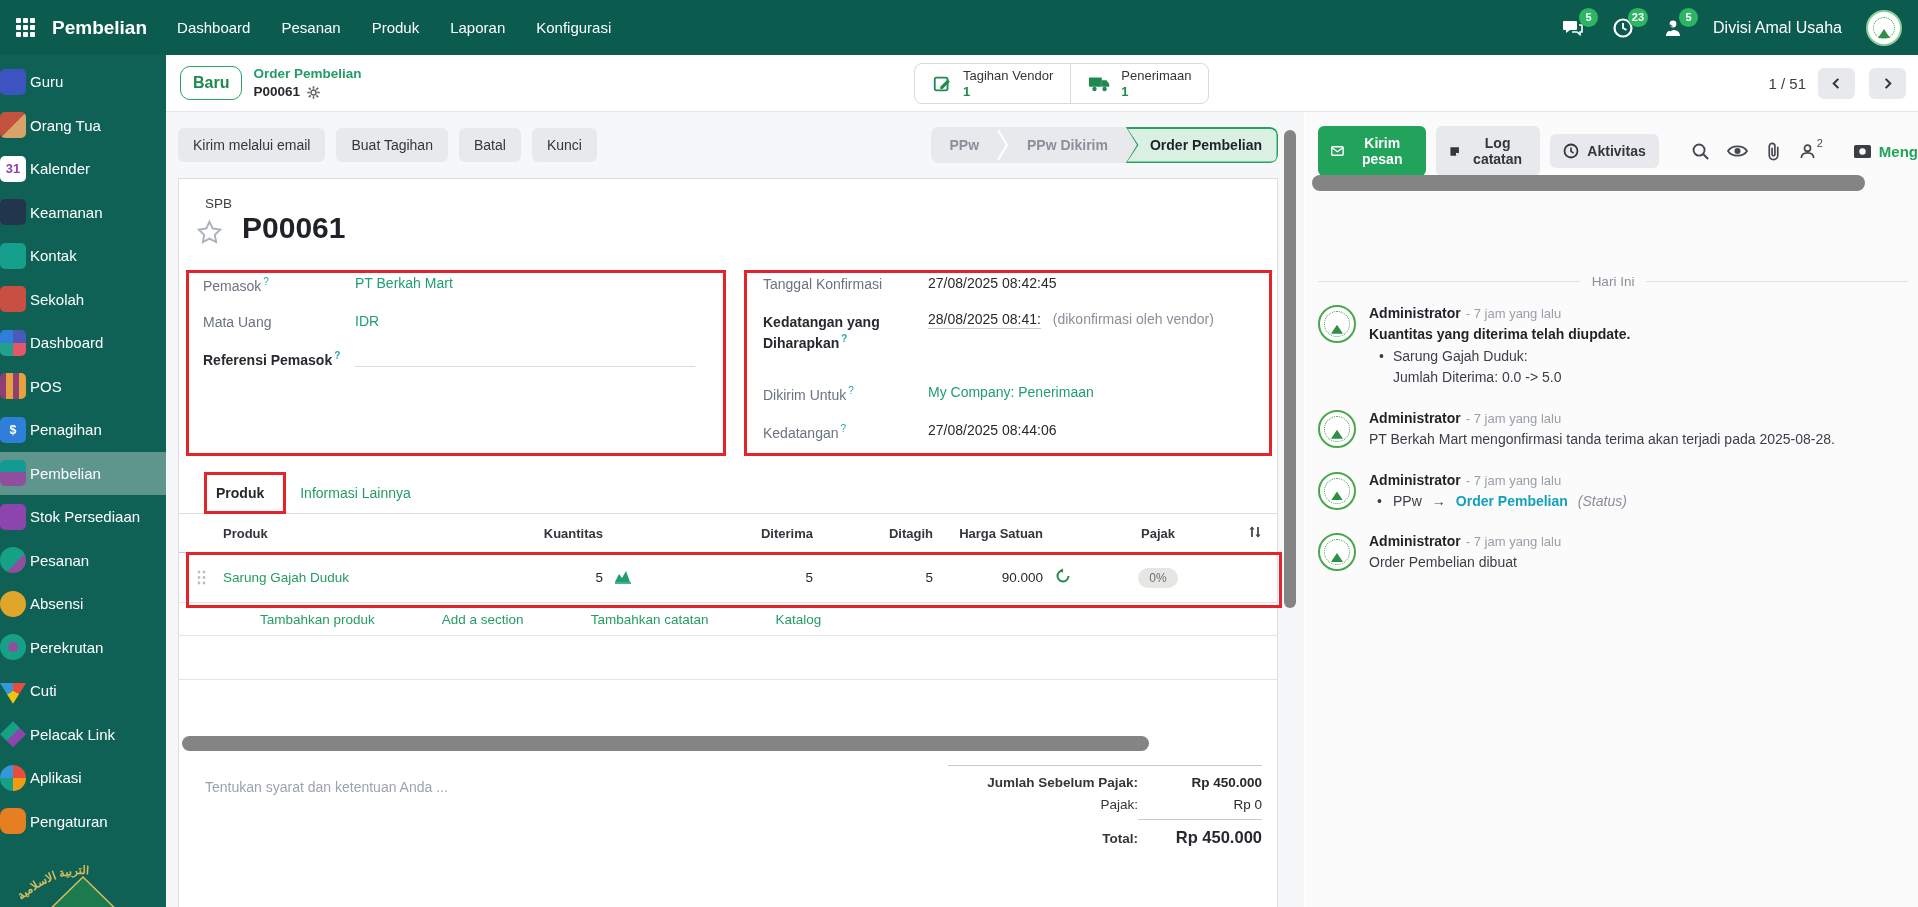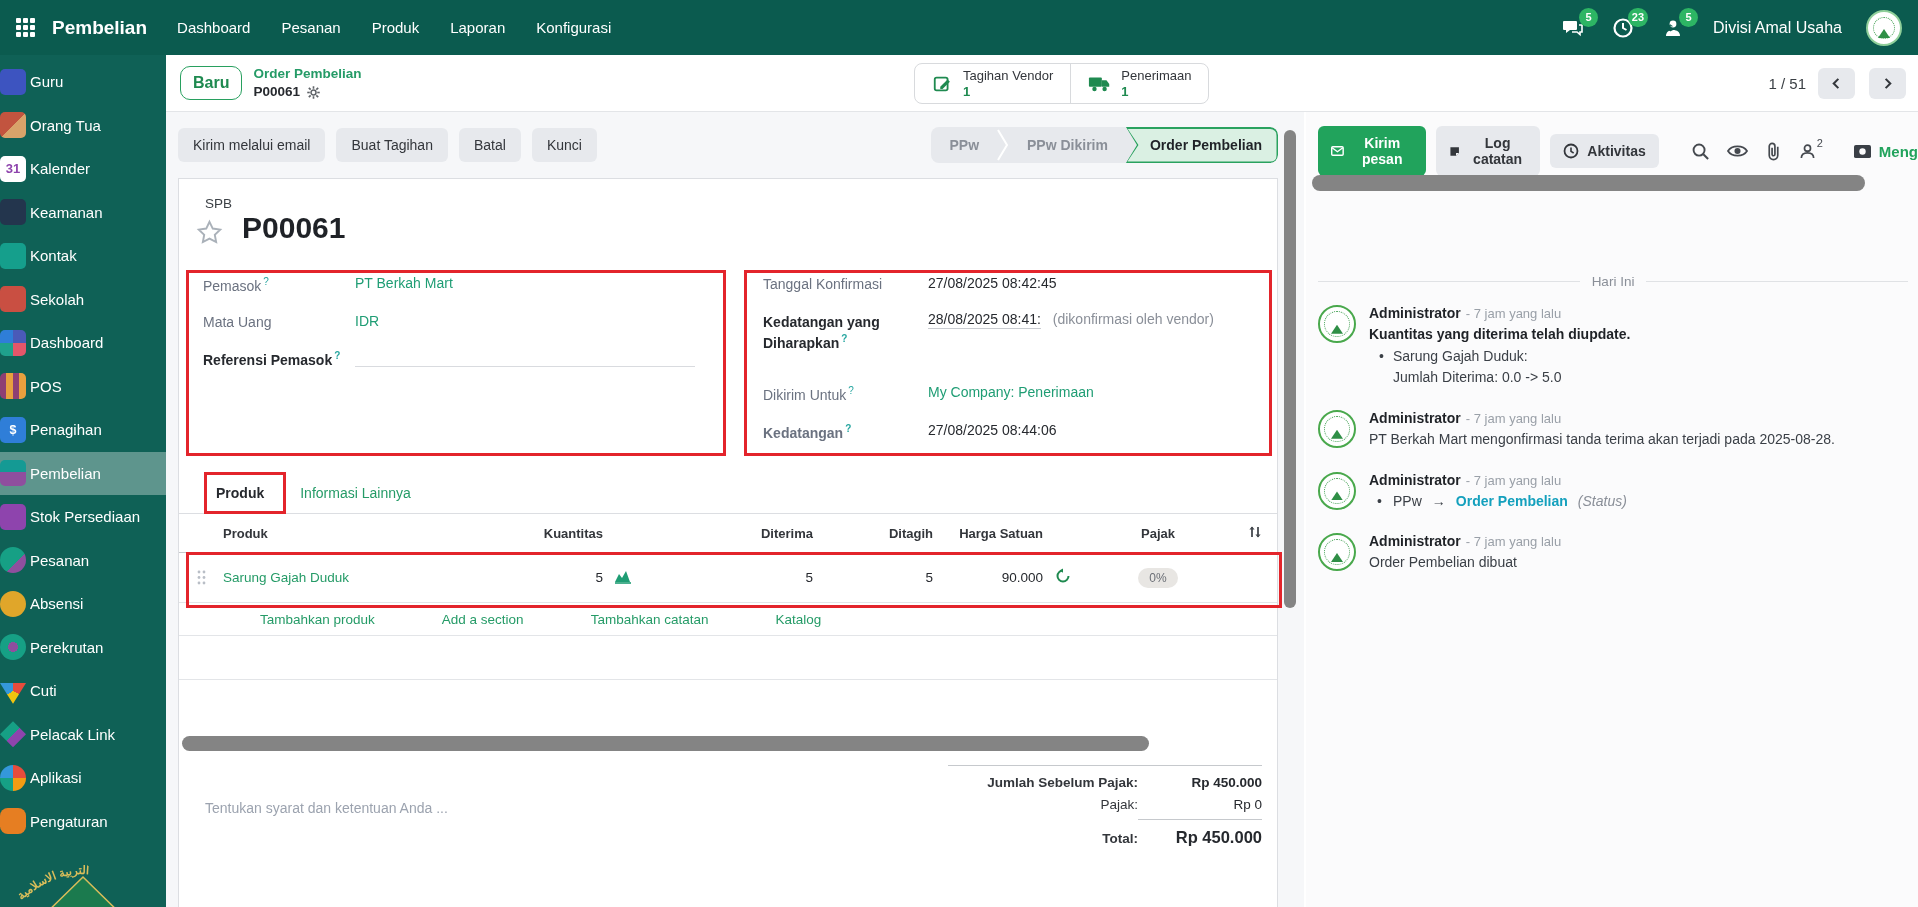--- a/index.html
+++ b/index.html
@@ -103,21 +103,21 @@
   .tlinks{height:33px;display:flex;align-items:center;padding-left:41px;gap:27px;border-bottom:1px solid #e3e5e8;font-size:13.5px;}
   .tlinks a{color:#259b67;text-decoration:none;cursor:pointer;margin-left:40px;}
   .tlinks a:last-child{margin-left:40px;}
   .tempty{height:44px;border-bottom:1px solid #e3e5e8;}
   .c-r{text-align:right;}
   .c-c{text-align:center;}
   .prod-link{color:#259b67;cursor:pointer;}
   .pill{display:inline-block;background:#e8e6e3;color:#6b6f76;font-size:12px;border-radius:11px;padding:3px 11px;}
   .drag{display:flex;justify-content:center;}
   .hscroll{position:absolute;left:3px;top:557px;width:967px;height:15px;background:#848484;border-radius:8px;cursor:pointer;}
-  .notes{position:absolute;left:26px;top:600px;font-size:14px;color:#9ca3af;cursor:text;margin-top:21px;}
+  .notes{position:absolute;left:26px;top:600px;font-size:14px;color:#9ca3af;cursor:text;}
   .totals{position:absolute;left:769px;top:586px;width:314px;border-top:1px solid #c6c9cd;padding-top:9px;font-size:13.5px;}
   .trowt{display:grid;grid-template-columns:1fr 124px;margin-bottom:7px;align-items:baseline;}
   .trowt .tl{text-align:right;color:#33363b;}
   .trowt .tv{text-align:right;color:#26292e;}
   .trowt.bold .tl,.trowt.bold .tv{font-weight:700;}
   .trowt.total .tv{font-size:16.5px;font-weight:700;}
   .tax-sep{height:1px;background:#c6c9cd;margin:2px 0 8px 190px;}
 
   
   .vscroll{position:absolute;left:1284px;top:130px;width:12px;height:478px;background:#848484;border-radius:7px;z-index:15;cursor:pointer;}
@@ -409,21 +409,21 @@
           <span>
             <span class="inp-underline">28/08/2025 08:41:</span>
             <span class="fnote">(dikonfirmasi oleh vendor)</span>
           </span>
         </div>
         <div class="frow">
           <span class="flabel" style="width:165px;"><span>Dikirim Untuk</span><sup class="fhelp">?</sup></span>
           <span class="fval green">My Company: Penerimaan</span>
         </div>
         <div class="frow">
-          <span class="flabel" style="width:165px;font-weight:bold;"><span>Kedatangan</span><sup class="fhelp">?</sup></span>
+          <span class="flabel" style="width:165px;"><span>Kedatangan</span><sup class="fhelp">?</sup></span>
           <span class="fval">27/08/2025 08:44:06</span>
         </div>
       </div>
 
       <div class="tabs">
         <span class="tab active">Produk</span>
         <span class="tab green">Informasi Lainnya</span>
       </div>
 
       <div class="ptable">

